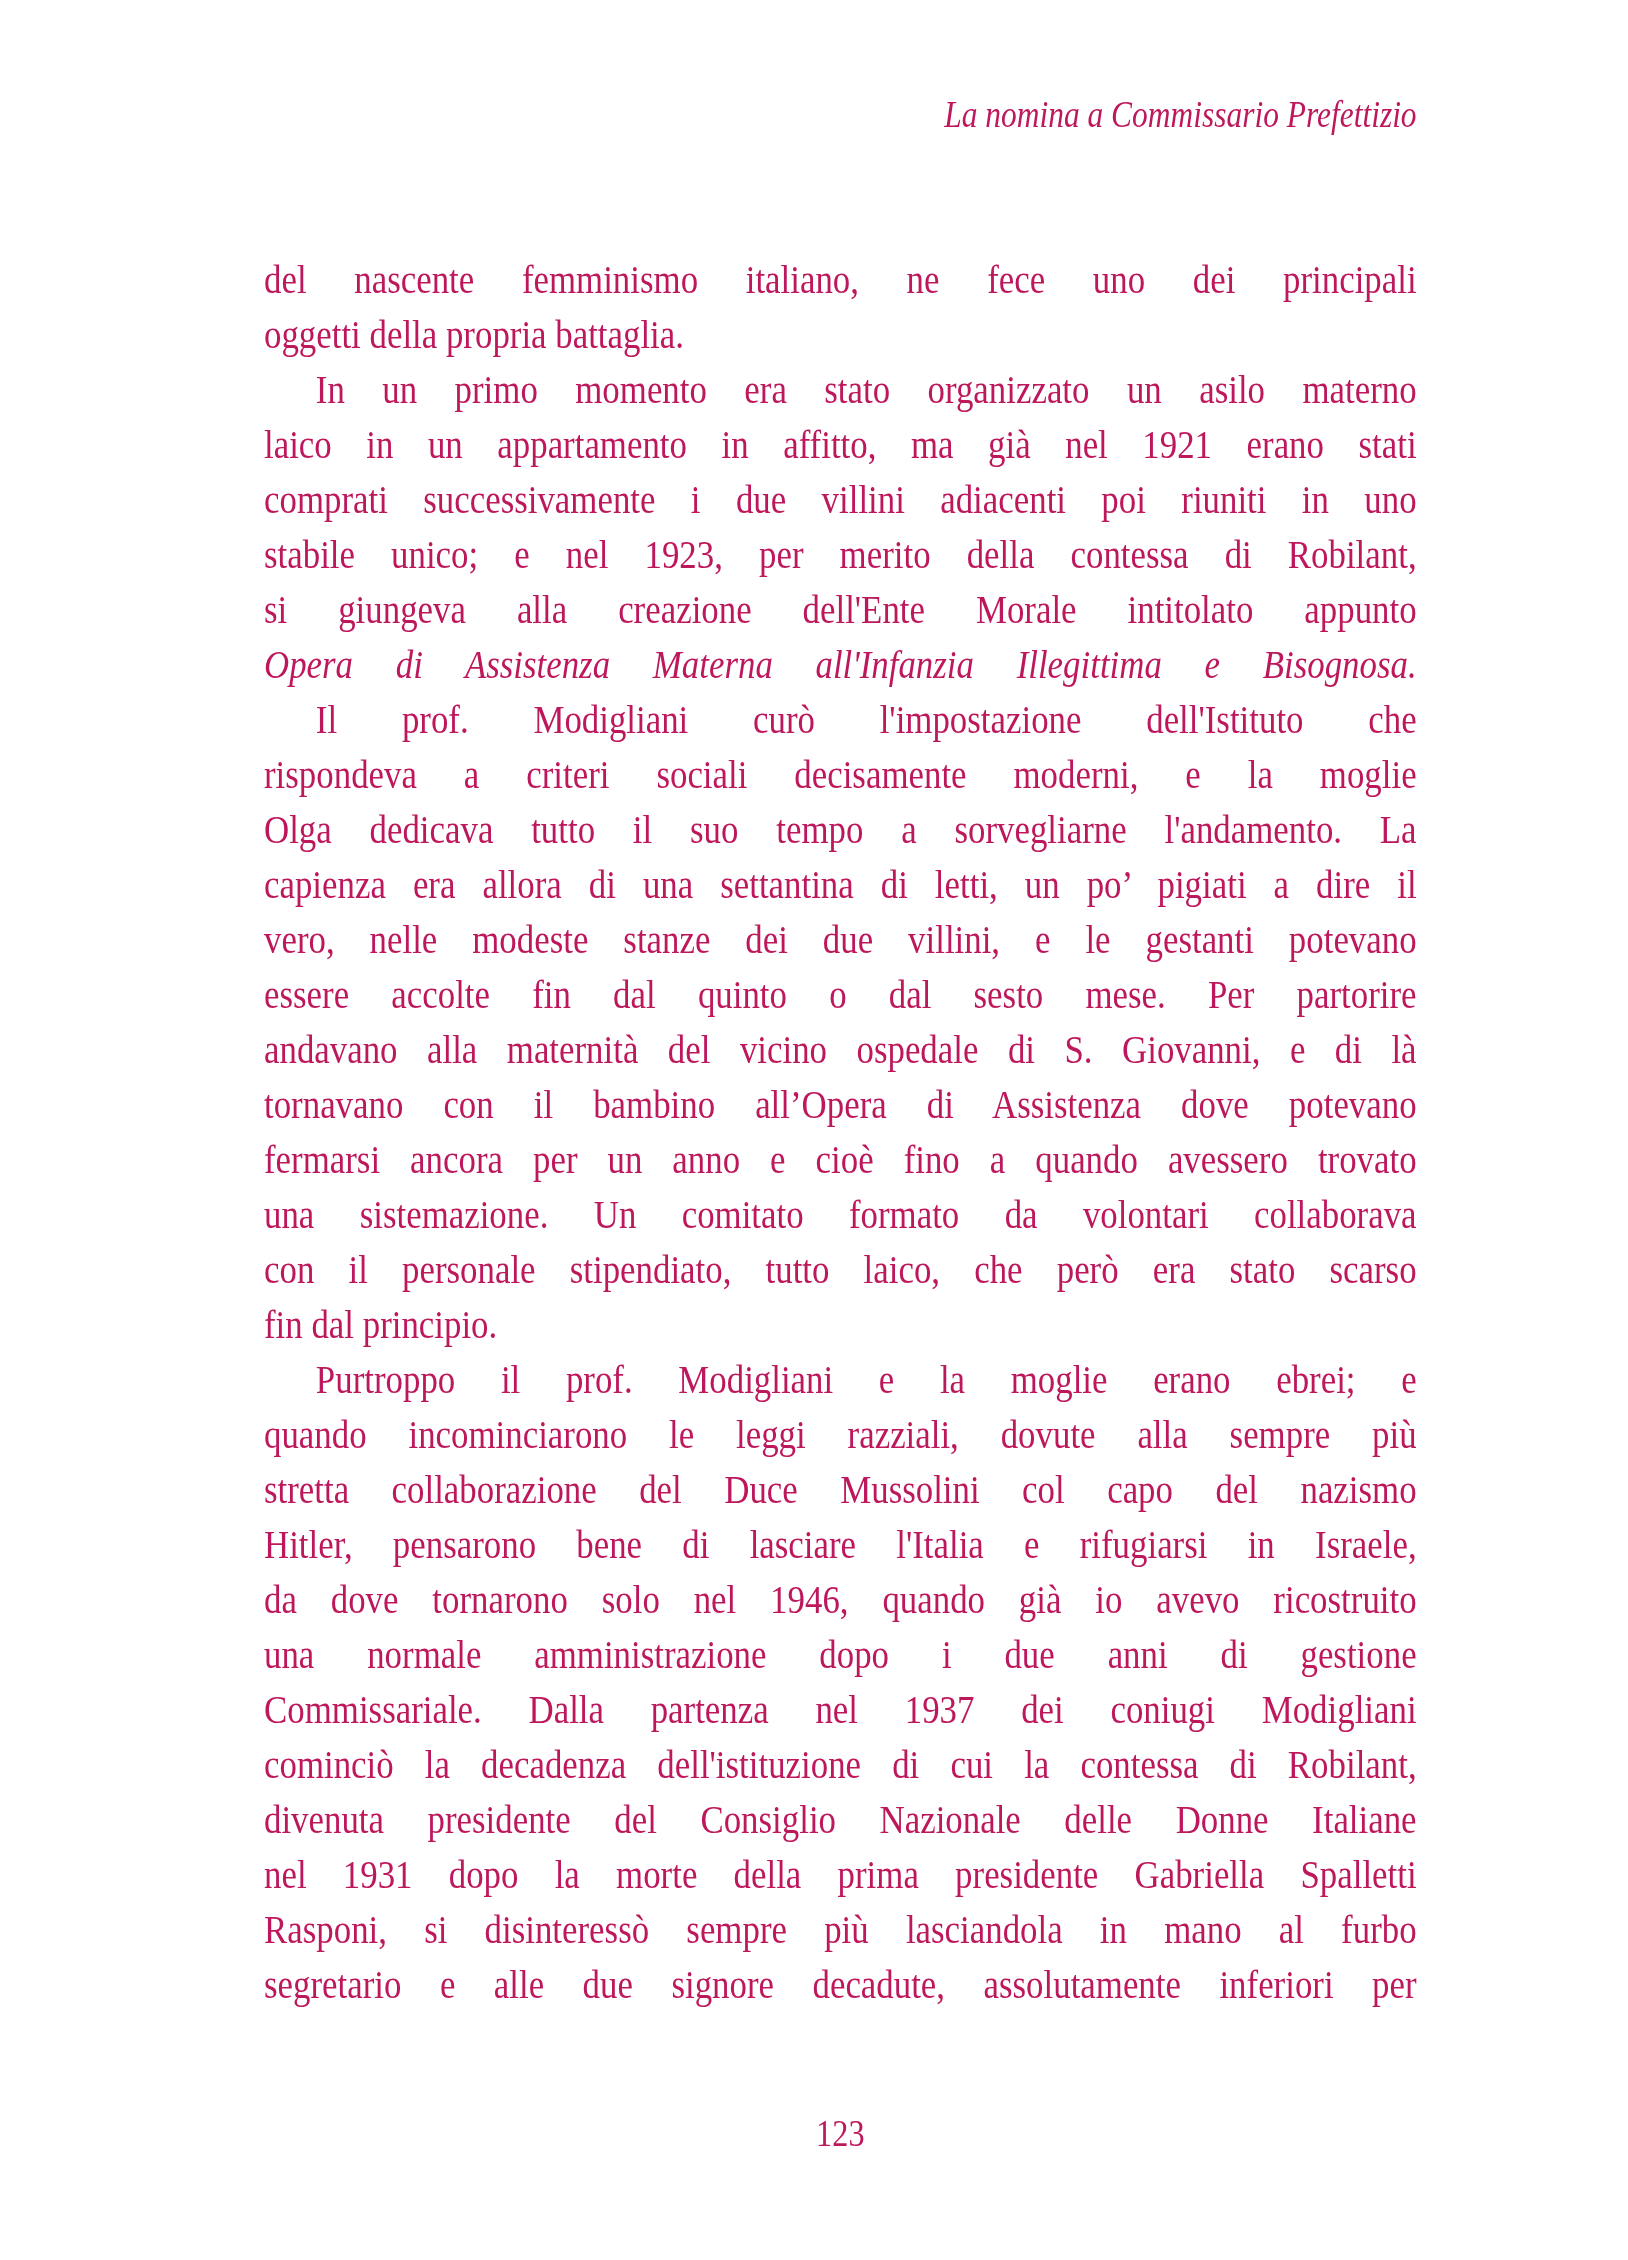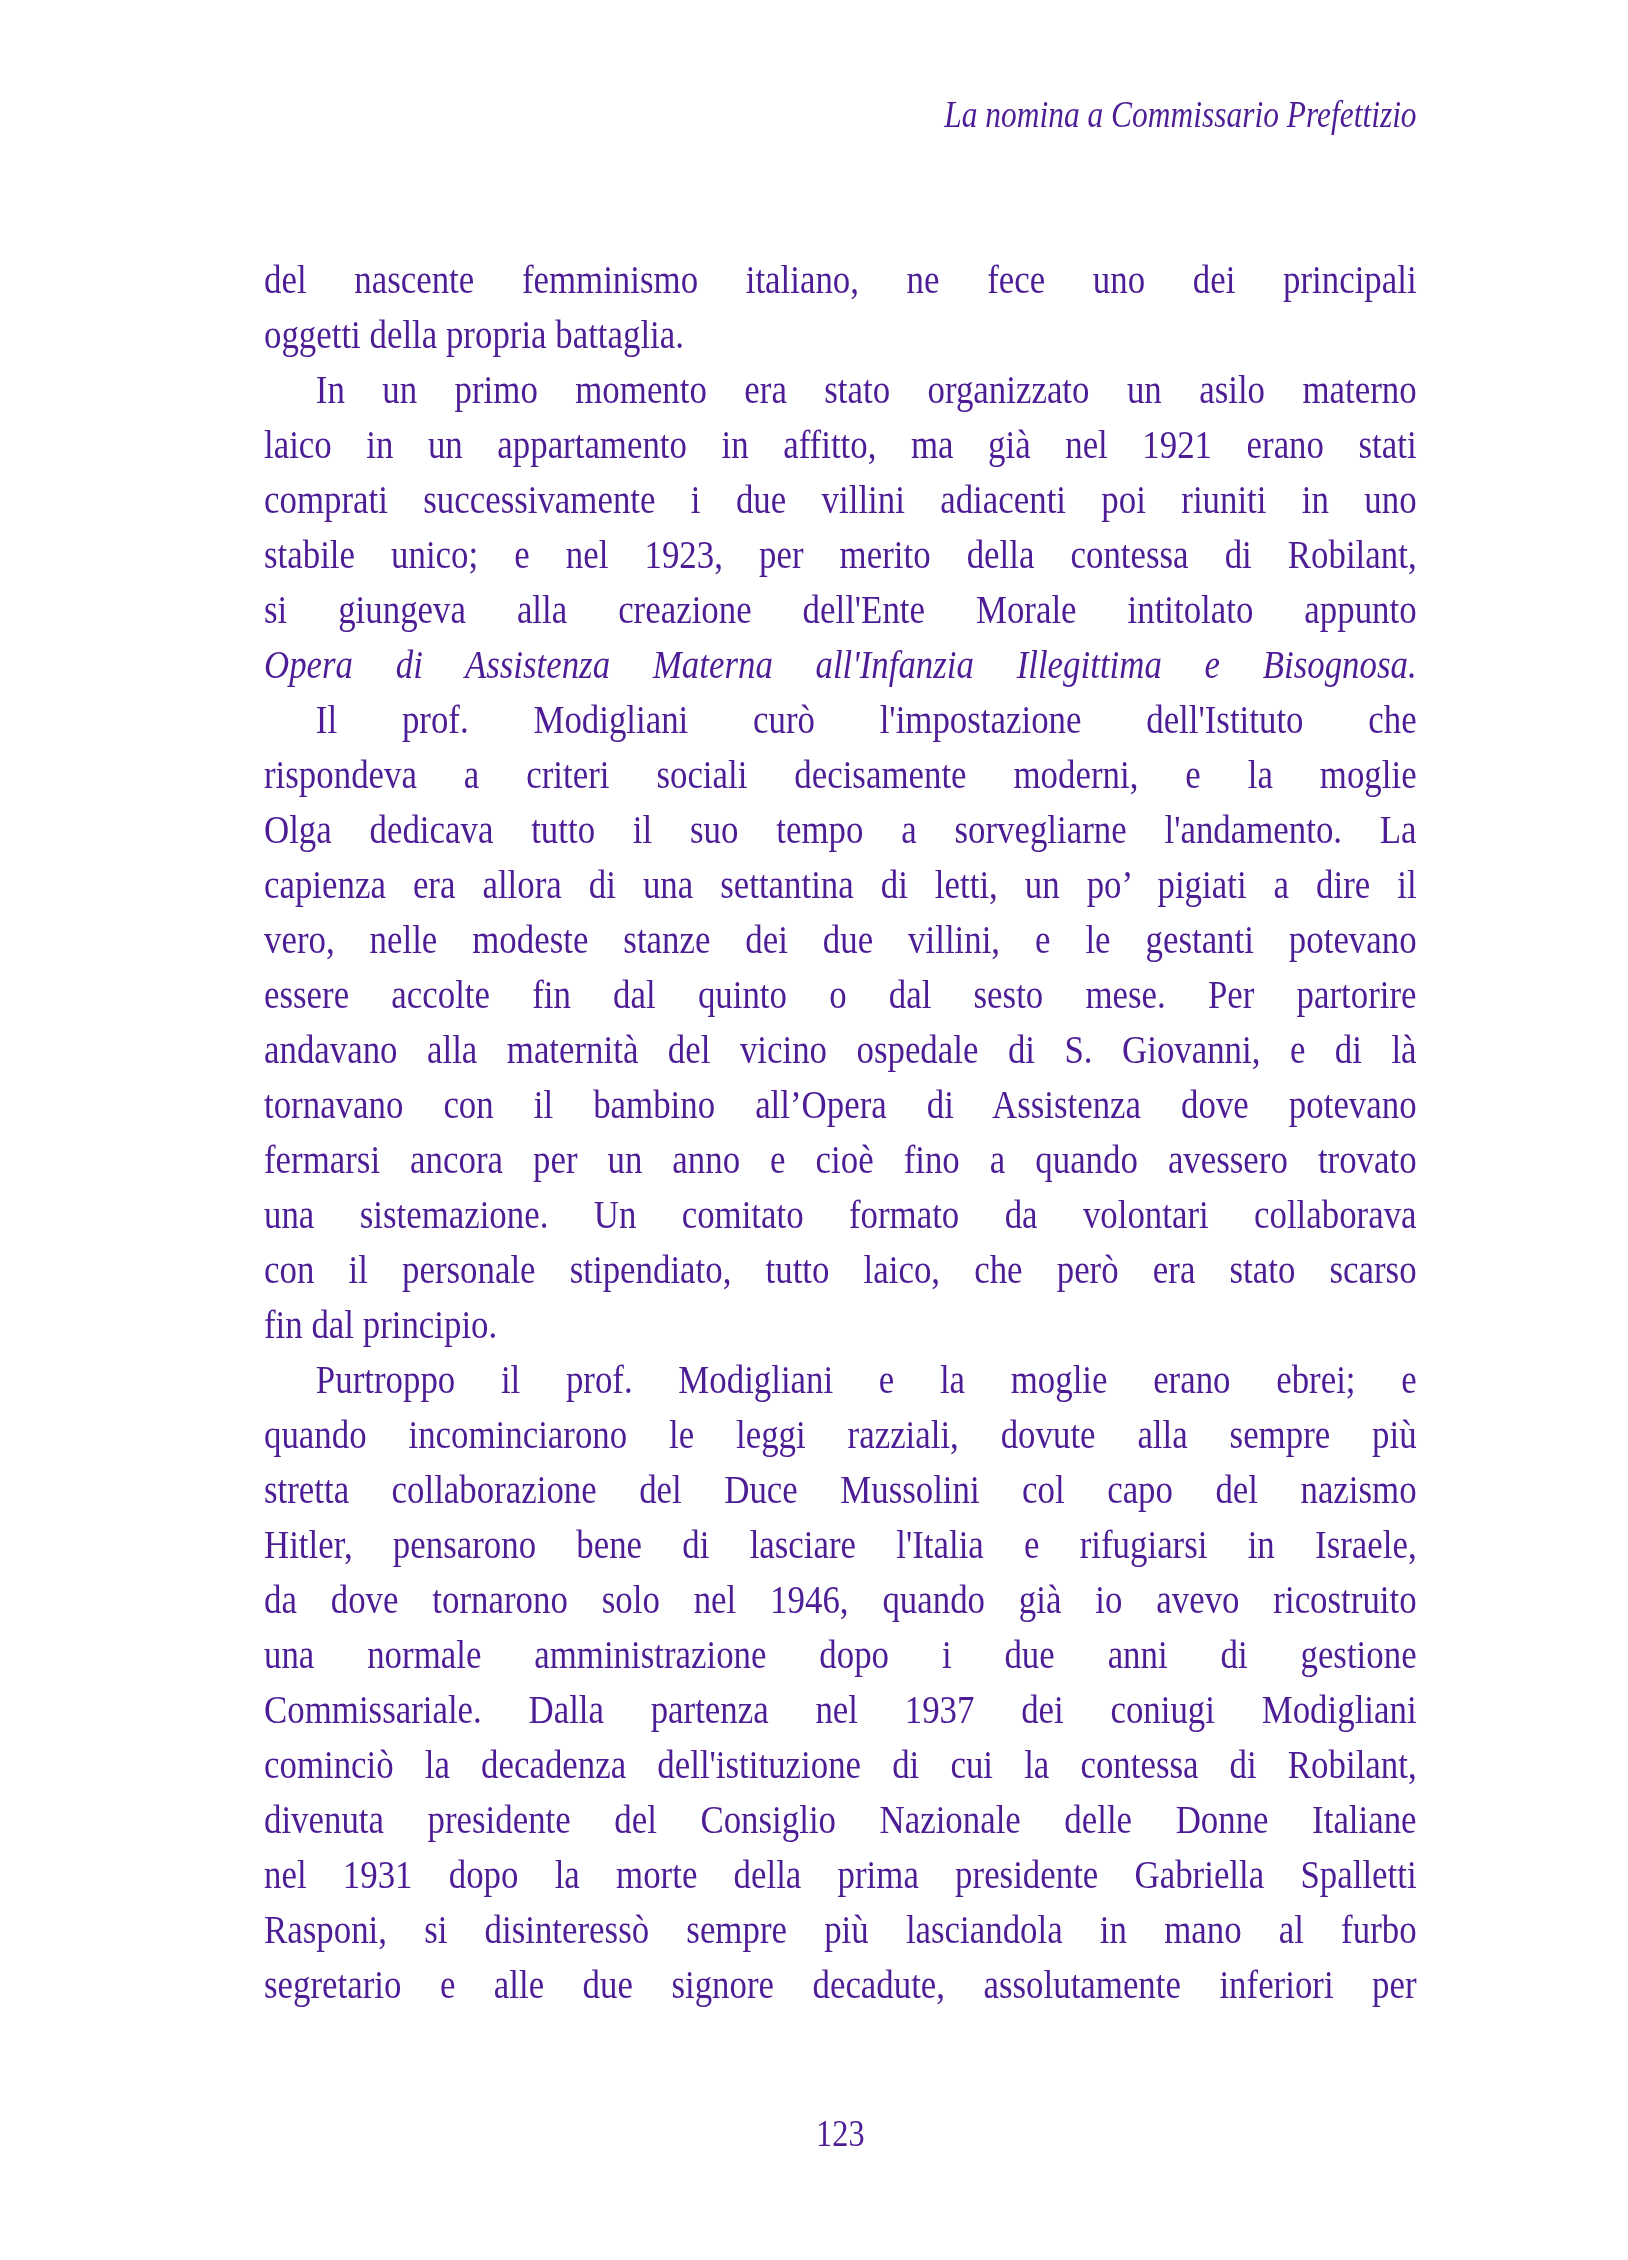--- a/index.html
+++ b/index.html
@@ -4,21 +4,21 @@
 <style>
   * { margin: 0; padding: 0; box-sizing: border-box; }
   html, body { background: #ffffff; }
   .page {
     position: relative;
     width: 1629px;
     height: 2261px;
     background: #ffffff;
     overflow: hidden;
     font-family: "Liberation Serif", "DejaVu Serif", serif;
-    color: #4c1d95;
+    color: #be185d;
   }
   
   .content {
     position: absolute;
     left: 264px;
     top: 95px;
     width: 1356px;
     height: 2165px;
     transform: scaleX(0.85);
     transform-origin: 0 0;

